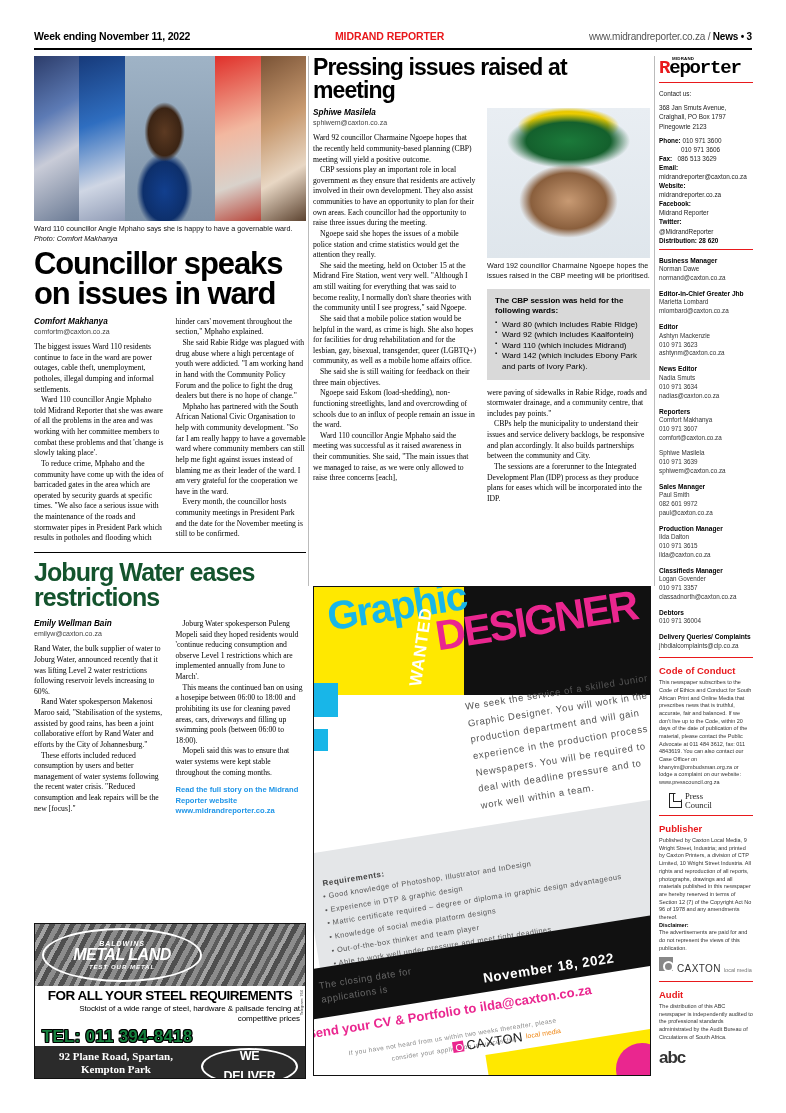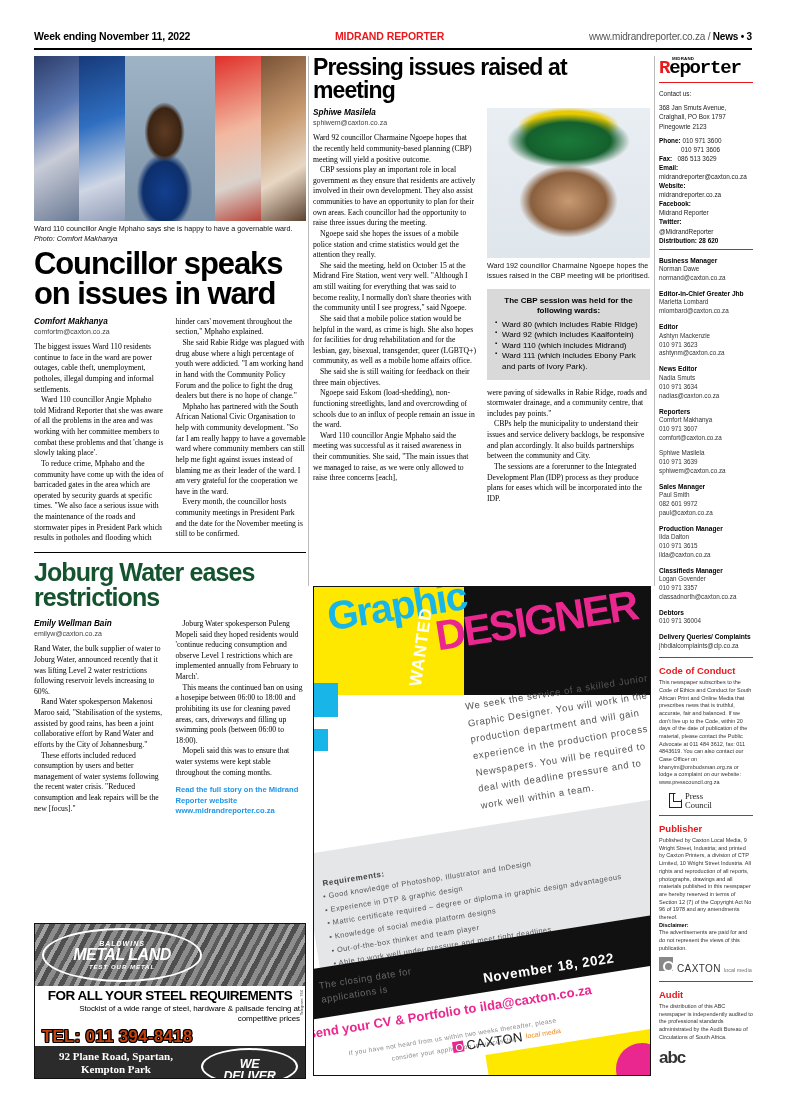--- a/index.html
+++ b/index.html
@@ -77,21 +77,21 @@
     font-size:7.6px; font-weight:bold; color:#2196e8; line-height:1.35;
     margin-top:7px;
   }
 
   .hrule { border-top:1px solid #000; margin:8px 0 7px 0; }
 
   
   .factbox {
     background:#d9d9d9; padding:7px 8px; margin:9px 0 8px 0;
   }
-  .factbox .fb-title { font-size:8px; font-weight:bold; line-height:1.3; margin-bottom:3px;text-align:center; }
+  .factbox .fb-title { font-size:8px; font-weight:bold; line-height:1.3; margin-bottom:3px; }
   .factbox ul { margin:0; padding:0; list-style:none; }
   .factbox li {
     font-size:8px; line-height:1.32; padding-left:7px; position:relative;
   }
   .factbox li:before {
     content:"\25AA"; position:absolute; left:0; top:-1px; font-size:6px;
   }
 
   
   .rail { font-size:6.4px; line-height:1.42; color:#222; }
@@ -273,37 +273,36 @@
   .ml-metalland {
     font-size:16px; font-weight:bold; color:#fff; letter-spacing:-0.5px;
     font-style:italic; line-height:1.05; font-family:"Liberation Sans", sans-serif;
   }
   .ml-test { font-size:6px; font-weight:bold; color:#fff; letter-spacing:1px; font-style:italic;}
   .ml-mid { padding:3px 5px 0 5px; }
   .ml-h { font-size:13.5px; font-weight:bold; letter-spacing:-0.5px; text-align:center; line-height:1.05; }
   .ml-sub { font-size:8px; text-align:right; line-height:1.28; margin-top:1px; letter-spacing:-0.1px; }
   .ml-tel {
     font-size:16.5px; font-weight:bold; letter-spacing:0.5px; margin-top:2px;
-    -webkit-text-stroke:0; color:#c2410c; text-shadow:
+    -webkit-text-stroke:0; color:#15803d; text-shadow:
       -1px 0 #000, 1px 0 #000, 0 -1px #000, 0 1px #000,
       -1px -1px #000, 1px -1px #000, -1px 1px #000, 1px 1px #000;
     padding-left:2px;
   }
   .ml-bot { position:relative; height:42px; background:#2b2b2b; color:#fff; }
   .ml-addr {
     position:absolute; left:6px; top:4px; width:150px;
     font-family:"Liberation Serif", serif; font-weight:bold; font-size:11px;
     line-height:1.18; text-align:center; color:#fff;
   }
   .ml-del {
     position:absolute; right:7px; top:2px; width:97px; height:37px;
     border:2px solid #fff; border-radius:50%;
-    display:flex; flex-direction:column; align-items:center; justify-content:flex-end;
+    display:flex; flex-direction:column; align-items:center; justify-content:space-between;
     line-height:1.0;
-    font-style:italic;
   }
   .ml-del span { font-size:12.5px; font-weight:bold; letter-spacing:-0.3px; }
   .ml-vert {
     position:absolute; right:1px; top:66px; font-size:4px; color:#444;
     writing-mode:vertical-rl; transform:rotate(180deg);
   }
 
   
   .ph-gradient1{background:linear-gradient(150deg,#2c3c6a 0%,#5d7bb5 35%,#c9ccd8 60%,#6a7a94 100%);}
   .ph-gradient2{background:linear-gradient(160deg,#173a7a 0%,#2f6ec0 40%,#cfd6e4 75%,#8f9bb5 100%);}
@@ -373,21 +372,21 @@
     <div class="hrule"></div>
 
     <h1 class="hl3">Joburg Water eases restrictions</h1>
 
     <div class="twocol">
       <div class="byline">Emily Wellman Bain</div>
       <div class="byemail">emilyw@caxton.co.za</div>
       <p>Rand Water, the bulk supplier of water to Joburg Water, announced recently that it was lifting Level 2 water restrictions following reservoir levels increasing to 60%.</p>
       <p>Rand Water spokesperson Makenosi Maroo said, "Stabilisation of the systems, assisted by good rains, has been a joint collaborative effort by Rand Water and efforts by the City of Johannesburg."</p>
       <p>These efforts included reduced consumption by users and better management of water systems following the recent water crisis. "Reduced consumption and leak repairs will be the new [focus]."</p>
-      <p>Joburg Water spokesperson Puleng Mopeli said they hoped residents would 'continue reducing consumption and observe Level 1 restrictions which are implemented annually from February to March'.</p>
+      <p>Joburg Water spokesperson Puleng Mopeli said they hoped residents would 'continue reducing consumption and observe Level 1 restrictions which are implemented annually from June to March'.</p>
       <p>This means the continued ban on using a hosepipe between 06:00 to 18:00 and prohibiting its use for cleaning paved areas, cars, driveways and filling up swimming pools (between 06:00 to 18:00).</p>
       <p>Mopeli said this was to ensure that water systems were kept stable throughout the coming months.</p>
       <div class="readmore">Read the full story on the Midrand Reporter website www.midrandreporter.co.za</div>
     </div>
   </div>
 
   <div class="colB">
     <h1 class="hl2" style="font-size:23px;">Pressing issues raised at meeting</h1>
 
     <div style="display:flex; gap:11px;">
@@ -411,21 +410,21 @@
           <div class="portrait"></div>
         </div>
         <div class="caption">Ward 192 councillor Charmaine Ngoepe hopes the issues raised in the CBP meeting will be prioritised.</div>
 
         <div class="factbox">
           <div class="fb-title">The CBP session was held for the following wards:</div>
           <ul>
             <li>Ward 80 (which includes Rabie Ridge)</li>
             <li>Ward 92 (which includes Kaalfontein)</li>
             <li>Ward 110 (which includes Midrand)</li>
-            <li>Ward 111 (which includes Ebony Park and parts of Ivory Park).</li>
+            <li>Ward 142 (which includes Ebony Park and parts of Ivory Park).</li>
           </ul>
         </div>
 
         <div class="bodytext">
           <p>were paving of sidewalks in Rabie Ridge, roads and stormwater drainage, and a community centre, that includes pay points."</p>
           <p>CBPs help the municipality to understand their issues and service delivery backlogs, be responsive and plan accordingly. It also builds partnerships between the community and City.</p>
           <p>The sessions are a forerunner to the Integrated Development Plan (IDP) process as they produce plans for eases which will be incorporated into the IDP.</p>
         </div>
       </div>
     </div>

